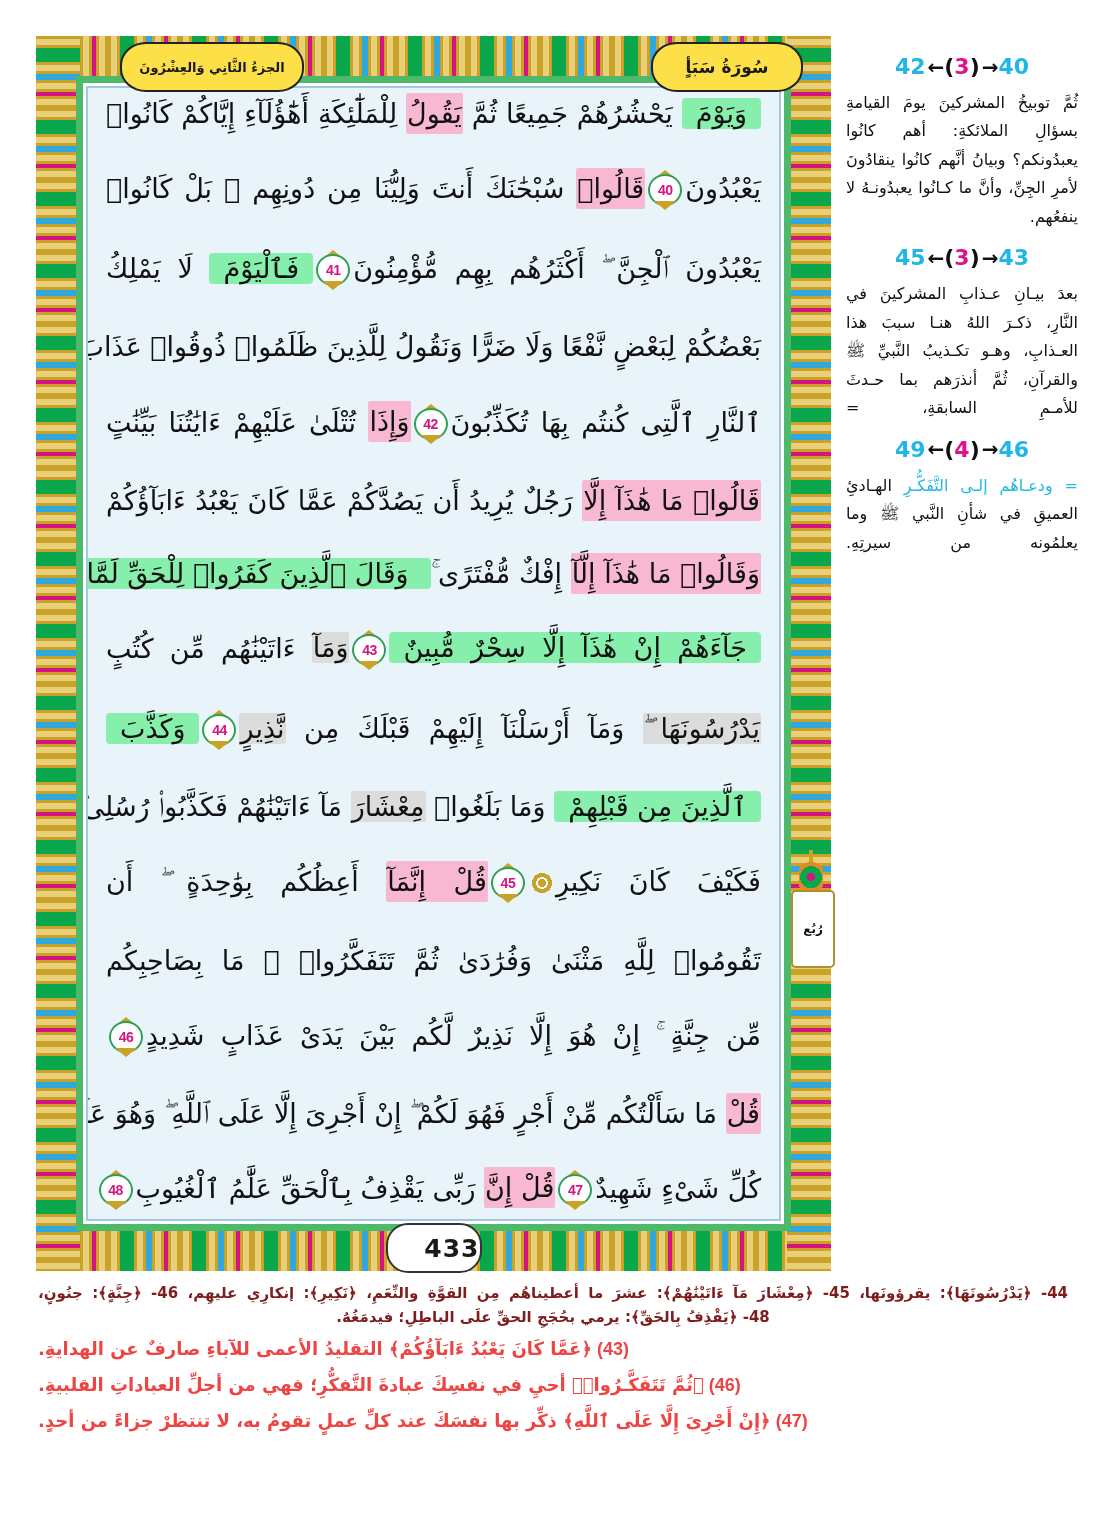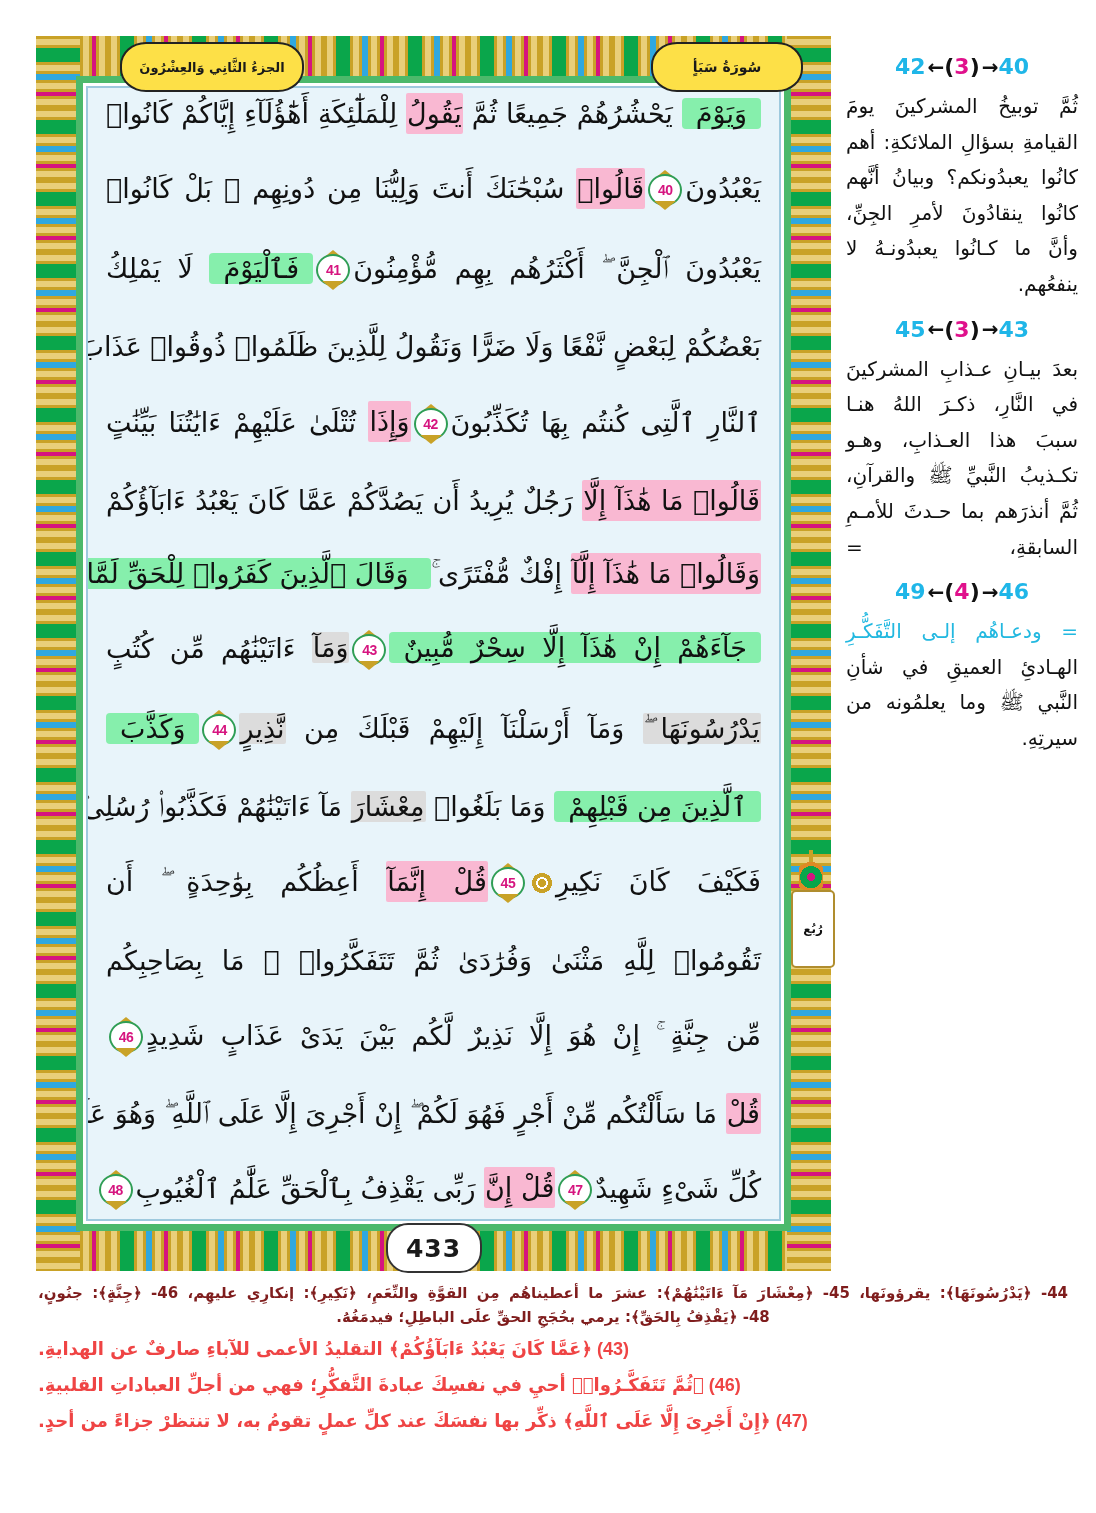--- a/index.html
+++ b/index.html
@@ -62,32 +62,32 @@
   
   .cartouche{
     position:absolute;top:6px;height:46px;
     background:#fde047;border:2px solid #222;
     border-radius:26px/23px;
     display:flex;align-items:center;justify-content:center;
     z-index:6;
   }
   .cartouche span{
     font-family:"DejaVu Sans","Liberation Sans",sans-serif;
-    font-size:14px;font-weight:700;color:#1a1a1a;white-space:nowrap;
+    font-size:17px;font-weight:700;color:#1a1a1a;white-space:nowrap;
   }
   .surah-cart{right:28px;width:148px;}
   .juz-cart{left:84px;width:180px;}
   .juz-cart span{font-size:13px;}
 
   
   .page-num{
     position:absolute;left:50%;transform:translateX(-50%);
     bottom:-2px;width:92px;height:46px;background:#fff;
     border:2px solid #333;border-radius:22px;
-    display:flex;align-items:center;justify-content:center;
+    display:flex;align-items:center;justify-content:flex-start;
     z-index:7;
   }
   .page-num span{font-size:25px;font-weight:700;color:#1a1a1a;letter-spacing:1px;}
 
   
   .rub-marker{
     position:absolute;right:-4px;top:820px;width:46px;height:112px;z-index:6;
   }
   .rub-box{
     position:absolute;bottom:0;left:2px;width:40px;height:74px;
@@ -159,21 +159,21 @@
     display:flex;align-items:center;justify-content:center;
     gap:2px;margin:14px 0 10px 0;font-weight:700;font-size:22px;
     direction:ltr;
   }
   .range-head .num-l{color:#1fb6e8;}
   .range-head .num-r{color:#1fb6e8;}
   .range-head .grp{color:#111;}
   .range-head .grp em{color:#e0118c;font-style:normal;}
   .range-head .arrow{color:#111;font-size:20px;letter-spacing:-2px;}
   .cm-par{
-    font-size:20px;line-height:1.78;color:#111;
+    font-size:16px;line-height:1.78;color:#111;
     text-align:justify;text-align-last:justify;margin:0 0 4px 0;
   }
   .cm-par .teal{color:#22b8e0;}
 
   
   .footnotes{
     position:absolute;left:38px;right:28px;top:1282px;
     direction:rtl;text-align:center;
   }
   .fn-blue{

